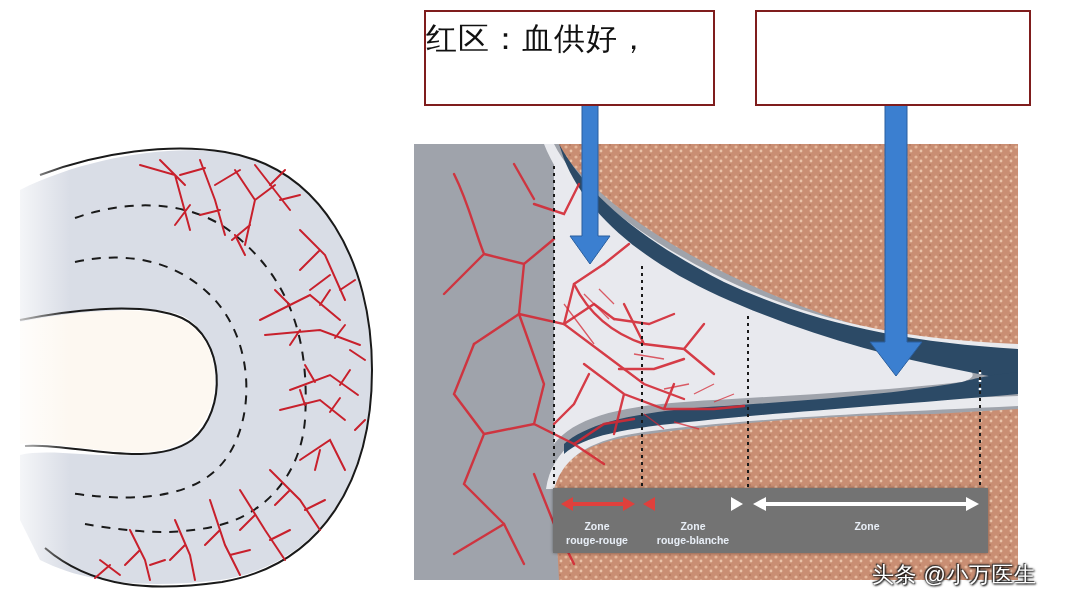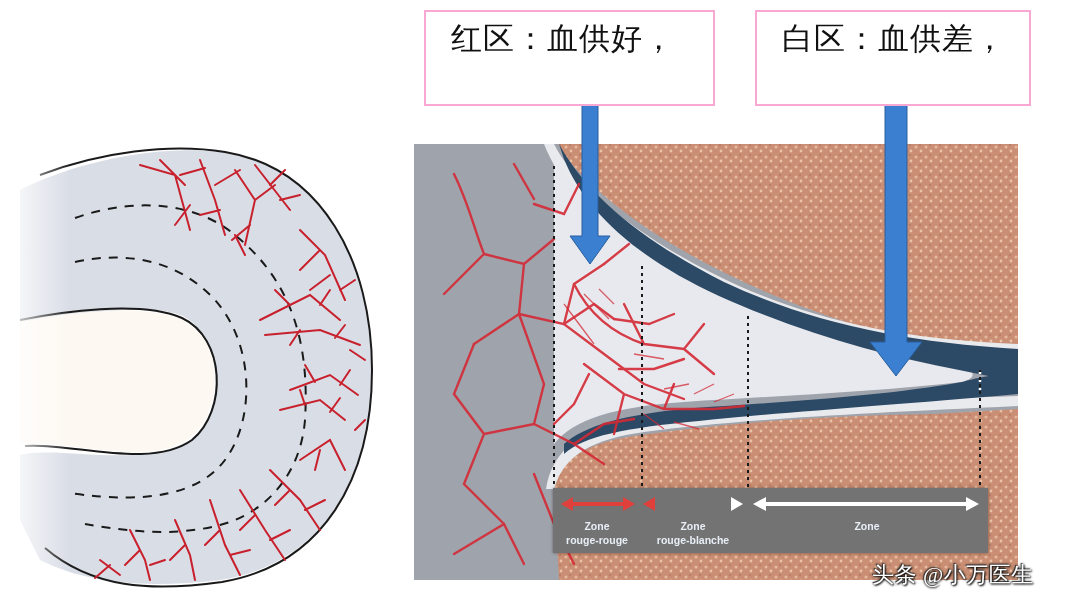--- a/index.html
+++ b/index.html
@@ -1,37 +1,37 @@
 <!DOCTYPE html>
 <html><head>
 <meta charset="utf-8">
 <style>
   html, body { margin:0; padding:0; background:#ffffff; }
   body { width:1090px; height:606px; position:relative; overflow:hidden;
          font-family:"DejaVu Sans", "Liberation Sans", sans-serif; }
   .abs { position:absolute; }
   .callout {
-    position:absolute; background:#ffffff; border:2px solid #f9a8d4;
-    box-sizing:border-box; padding:6px 12px 0 25px;
+    position:absolute; background:#ffffff; border:2px solid #7f1d1d;
+    box-sizing:border-box; padding:6px 12px 0 0;
     font-family:"DejaVu Sans", sans-serif; font-size:31px; line-height:40px;
     color:#111; letter-spacing:1px;
   }
   .callout div { white-space:nowrap; }
   .zone-bar {
     position:absolute; left:553px; top:488px; width:435px; height:65px;
     background:#737373; box-shadow:0 0 3px rgba(0,0,0,0.4);
   }
   .zone-label {
     position:absolute; color:#e8eef6; font-family:"Liberation Sans", sans-serif;
     font-size:10.5px; font-weight:bold; text-align:center; line-height:14px;
   }
   .watermark {
     position:absolute; left:872px; top:560px; font-size:22px; color:#ffffff;
     text-shadow:1px 1px 2px #000, -1px -1px 1px #333, 0 0 3px #000;
-    font-family:Liberation Serif, serif; white-space:nowrap; letter-spacing:0.5px;
+    font-family:Liberation Sans, sans-serif; white-space:nowrap; letter-spacing:0.5px;
   }
 </style>
 </head>
 <body>
 
 <svg class="abs" style="left:0;top:140px" width="390" height="450" viewBox="0 140 390 450">
   <defs>
     <linearGradient id="fadeL" x1="0" x2="1" y1="0" y2="0">
       <stop offset="0" stop-color="#ffffff" stop-opacity="1"></stop>
       <stop offset="0.18" stop-color="#ffffff" stop-opacity="0"></stop>
@@ -129,21 +129,20 @@
   <polygon points="14,0 30,0 30,132 42,132 22,160 2,132 14,132" fill="#3b7fd0" stroke="#2b5f9e" stroke-width="1"></polygon>
 </svg>
 <svg class="abs" style="left:868px;top:104px" width="56" height="275">
   <polygon points="17,0 39,0 39,238 54,238 28,272 2,238 17,238" fill="#3b7fd0" stroke="#2b5f9e" stroke-width="1"></polygon>
 </svg>
 
 <div class="callout" style="left:424px;top:10px;width:291px;height:96px;">
   <div>红区：血供好，</div>
 </div>
 <div class="callout" style="left:755px;top:10px;width:276px;height:96px;">
-  <div>白区：血供差，</div>
 </div>
 
 <div class="zone-bar">
   <svg class="abs" style="left:0;top:0" width="435" height="30">
     <defs>
       <linearGradient id="rbGrad" x1="0" x2="1">
         <stop offset="0" stop-color="#e0403c"></stop>
         <stop offset="1" stop-color="#ffffff"></stop>
       </linearGradient>
     </defs>

